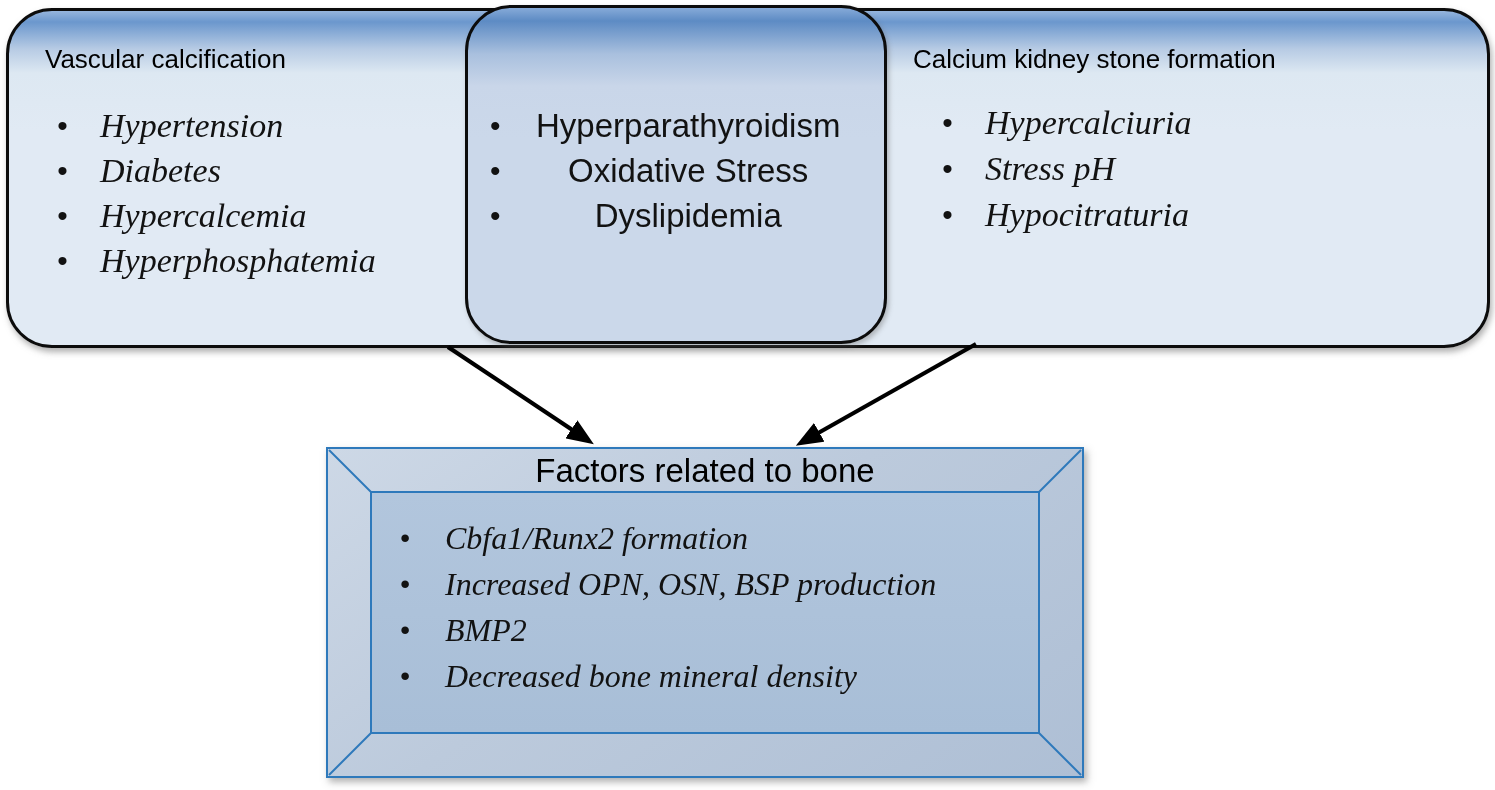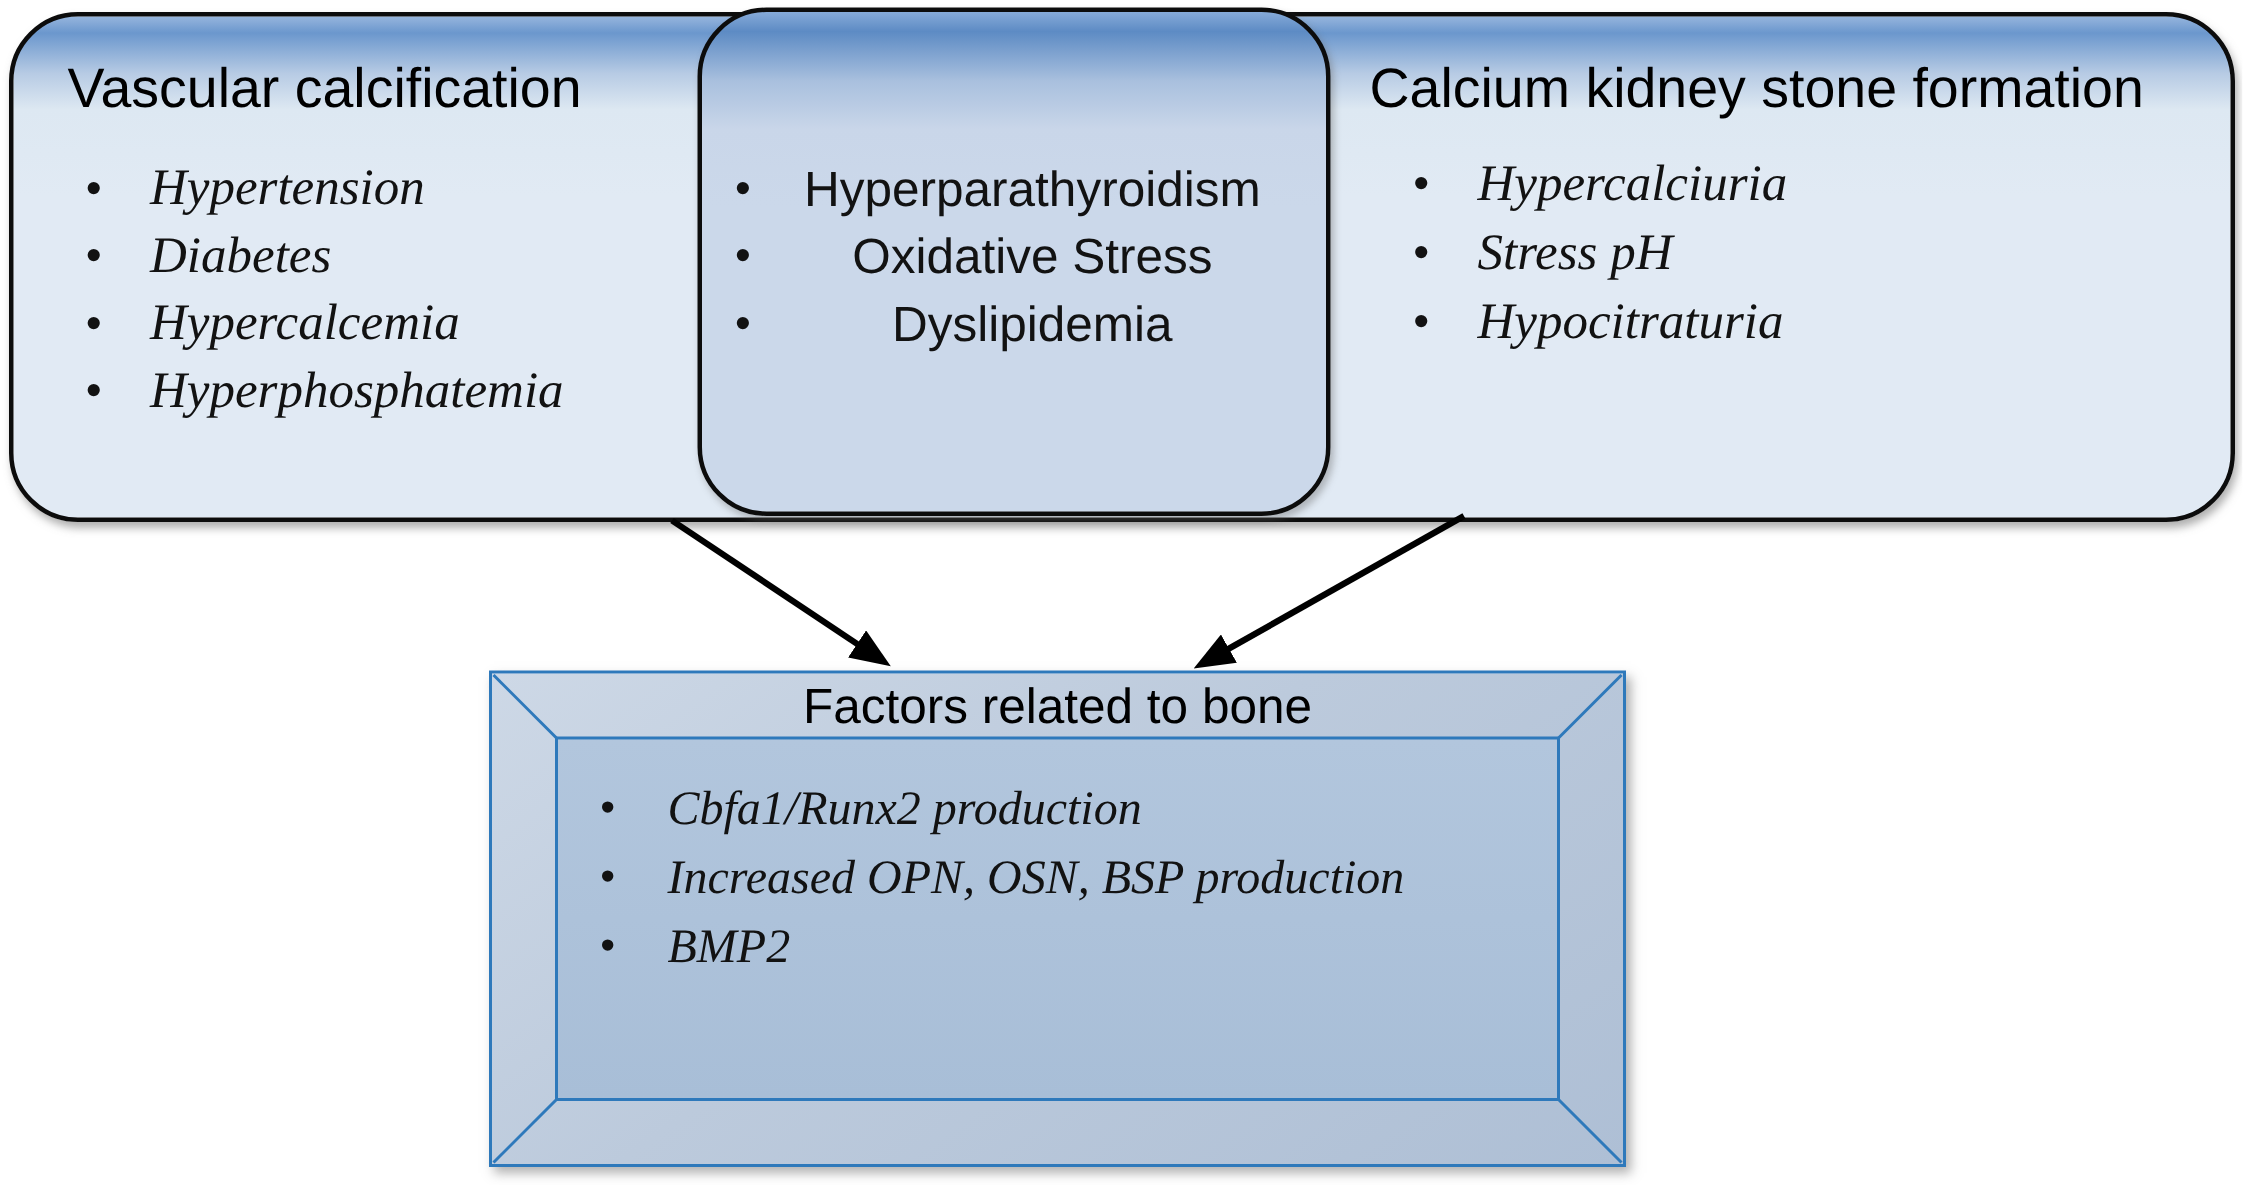--- a/index.html
+++ b/index.html
@@ -18,21 +18,21 @@
   
   .panel-mid{
     position:absolute;left:465px;top:5px;width:416px;height:333px;
     border:3px solid #0c0c0c;border-radius:46px;
     background:linear-gradient(180deg,#86aad8 0px,#5d8bc4 13px,#a9c0de 46px,#c9d6e9 78px,#cbd8ea 130px,#cbd8ea 100%);
     box-shadow:2px 3px 5px rgba(100,100,100,.4);
     z-index:2;
   }
   
   .ptitle{
-    position:absolute;font-size:37px;line-height:40px;color:#000;
+    position:absolute;font-size:26px;line-height:40px;color:#000;
     white-space:nowrap;z-index:5;
   }
   .title-vascular{left:45px;top:39px;}
   .title-kidney{left:913px;top:39px;}
   
   ul.blist{position:absolute;list-style:none;margin:0;padding:0;color:#121212;z-index:5;}
   ul.blist li{position:relative;white-space:nowrap;}
   ul.blist li::before{
     content:"\2022";position:absolute;left:0;top:0;
     font-family:"Liberation Sans",sans-serif;
@@ -122,18 +122,19 @@
       <line x1="753" y1="1" x2="711" y2="43" stroke="#2e79bb" stroke-width="2"></line>
       <line x1="1" y1="326" x2="43" y2="284" stroke="#2e79bb" stroke-width="2"></line>
       <line x1="753" y1="326" x2="711" y2="284" stroke="#2e79bb" stroke-width="2"></line>
     </svg>
     <div class="bevel-inner"></div>
     <div class="bevel-title">Factors related to bone</div>
   </div>
 
   <ul class="blist serif list-bone">
 
-  <li>Cbfa1/Runx2 production</li>
+  <li>Cbfa1/Runx2 formation</li>
       <li>Increased OPN, OSN, BSP production</li>
       <li>BMP2</li>
+      <li>Decreased bone mineral density</li>
     </ul>
 
 </div>
 
 </body></html>

